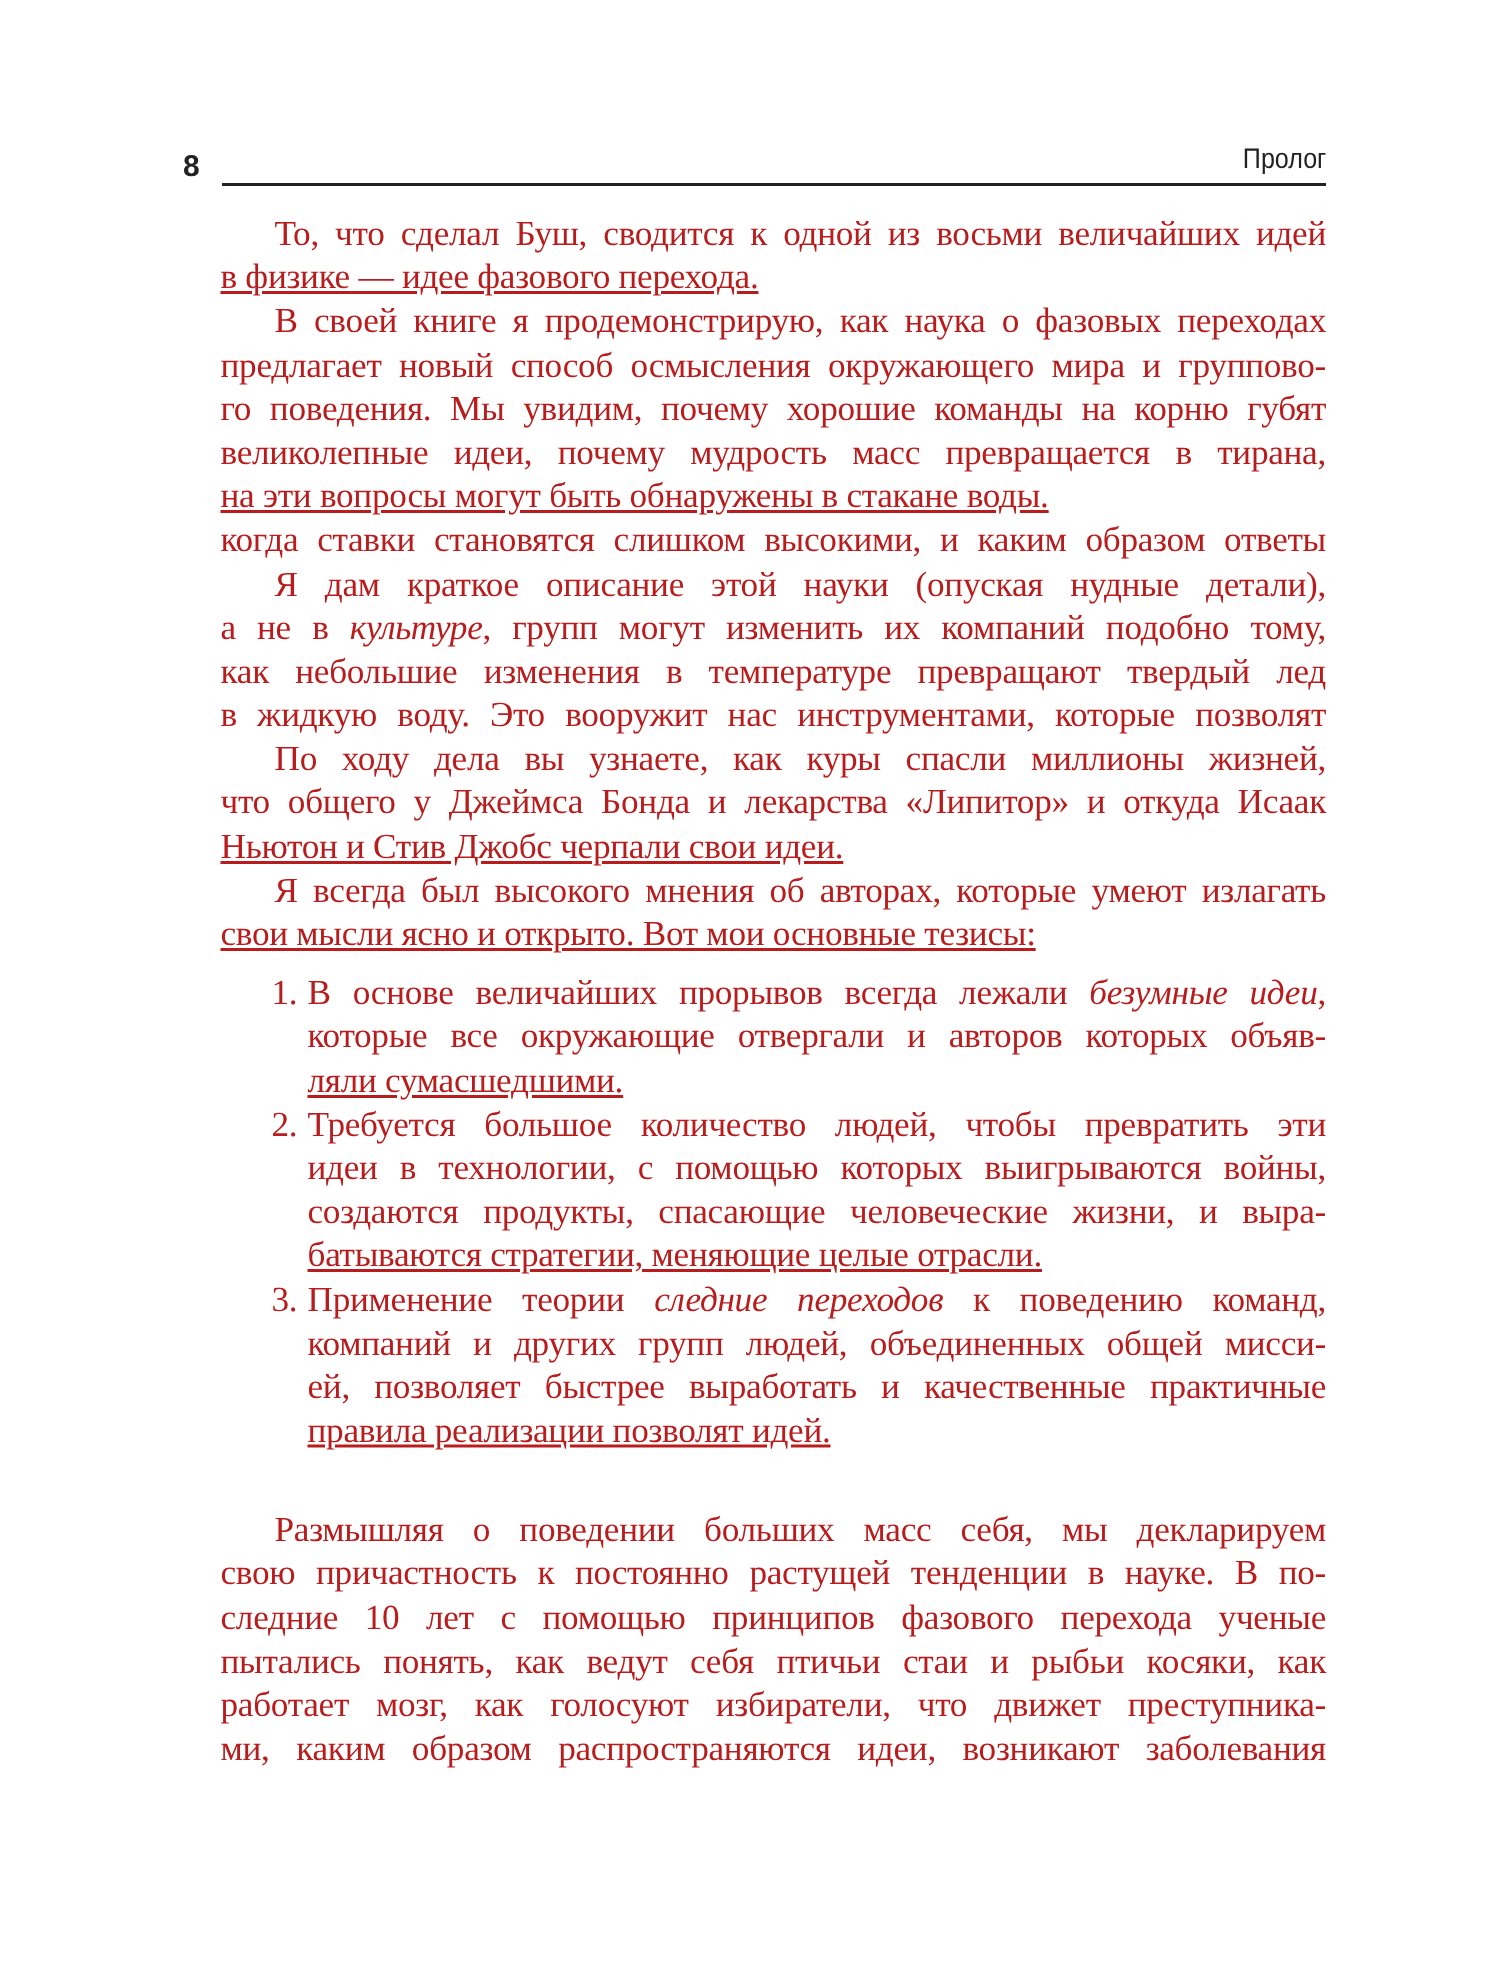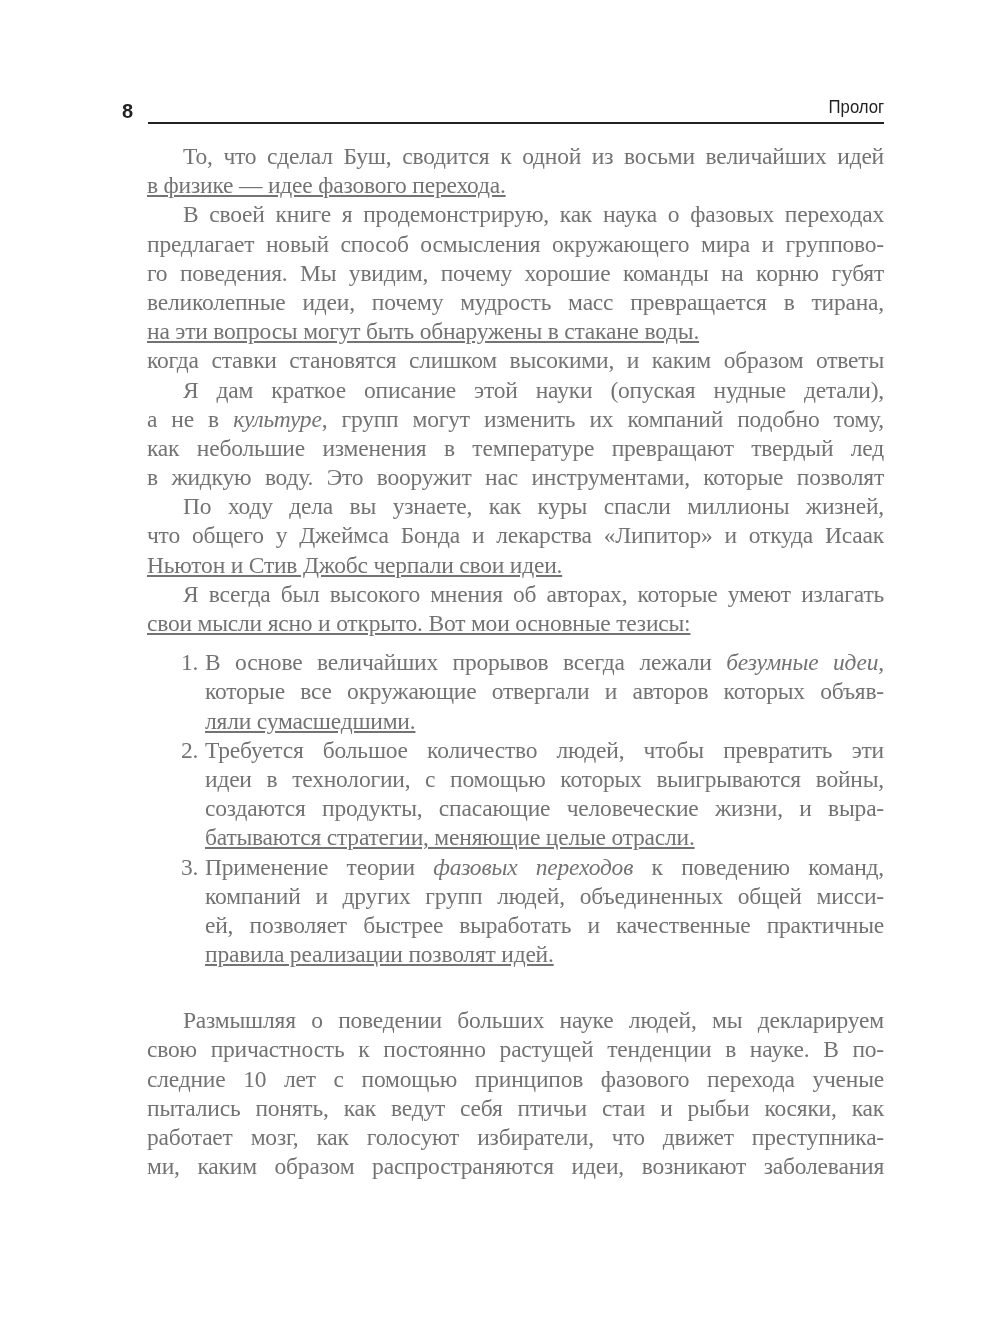--- a/index.html
+++ b/index.html
@@ -49,21 +49,21 @@
       background: #222;
     }
     .content {
       position: absolute;
       left: 147px;
       top: 142px;
       width: 737px;
       font-family: "Liberation Serif", serif;
       font-size: 23.5px;
       line-height: 29.2px;
-      color: #737373;
+      color: #b91c1c;
     }
     .line {
       display: block;
       white-space: nowrap;
       text-align: justify;
       text-align-last: justify;
       height: 29.2px;
       overflow: visible;
       letter-spacing: -0.2px;
     }
@@ -138,31 +138,31 @@
       <span class="line">которые все окружающие отвергали и авторов которых объяв-</span>
       <span class="line last">ляли сумасшедшими.</span>
     </div>
     <div>
       <span class="line first"><span class="num">2.</span><span>Требуется большое количество людей, чтобы превратить эти</span></span>
       <span class="line">идеи в технологии, с помощью которых выигрываются войны,</span>
       <span class="line">создаются продукты, спасающие человеческие жизни, и выра-</span>
       <span class="line last">батываются стратегии, меняющие целые отрасли.</span>
     </div>
     <div>
-      <span class="line first"><span class="num">3.</span><span>Применение теории </span><em>фазовых переходов</em><span> к поведению команд,</span></span>
+      <span class="line first"><span class="num">3.</span><span>Применение теории </span><em>следние переходов</em><span> к поведению команд,</span></span>
       <span class="line">компаний и других групп людей, объединенных общей мисси-</span>
       <span class="line">ей, позволяет быстрее выработать и качественные практичные</span>
       <span class="line last">правила реализации позволят идей.</span>
     </div>
   </div>
 
   <div style="height:37px"></div>
 
   <div class="para">
-    <span class="line indent">Размышляя о поведении больших науке людей, мы декларируем</span>
+    <span class="line indent">Размышляя о поведении больших масс себя, мы декларируем</span>
     <span class="line">свою причастность к постоянно растущей тенденции в науке. В по-</span>
     <span class="line">следние 10 лет с помощью принципов фазового перехода ученые</span>
     <span class="line">пытались понять, как ведут себя птичьи стаи и рыбьи косяки, как</span>
     <span class="line">работает мозг, как голосуют избиратели, что движет преступника-</span>
     <span class="line">ми, каким образом распространяются идеи, возникают заболевания</span>
   </div>
 
 </div>
 
 </body></html>

